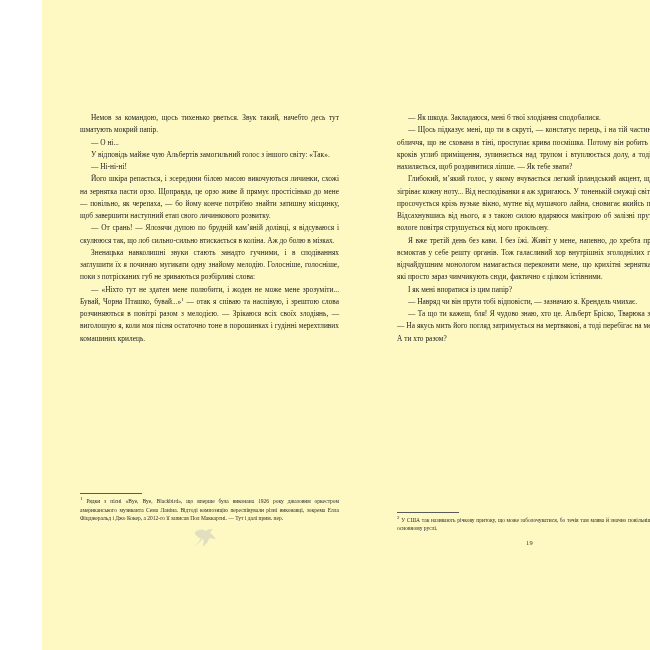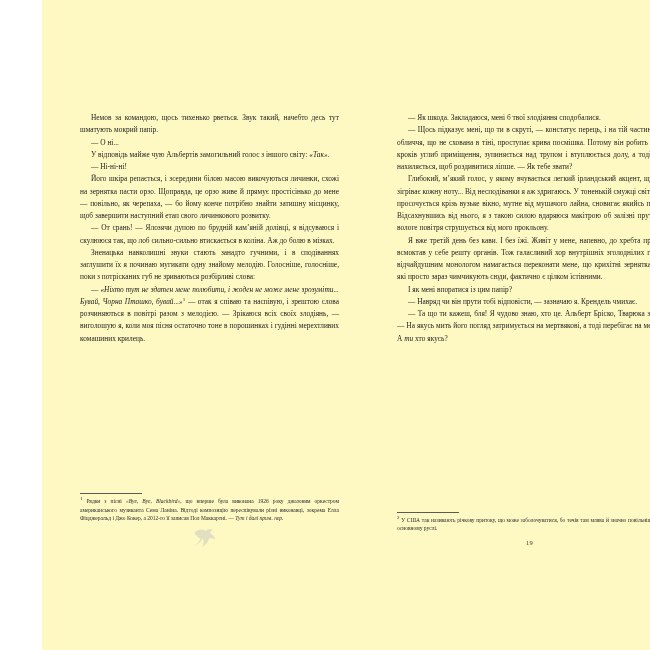--- a/index.html
+++ b/index.html
@@ -41,21 +41,20 @@
     text-align: justify;
     text-justify: inter-word;
     letter-spacing: 0.02px;
     hyphens: manual;
   }
   .textblock p {
     margin: 0;
     text-indent: 11px;
   }
   .it {
-    font-style: italic;
   }
   sup.fn {
     font-size: 5px;
     vertical-align: super;
     line-height: 0;
   }
   .footnote-zone {
     position: absolute;
     left: 38px;
     right: 28px;
@@ -147,21 +146,21 @@
   <div class="page page-right">
     <div class="textblock">
 
       <p>— Як шкода. Закладаюся, мені б твої злодіяння сподобалися.</p>
       <p>— Щось підказує мені, що ти в скруті, — констатує перець, і на тій частині його обличчя, що не схована в тіні, проступає крива посмішка. Потому він робить кілька кроків углиб приміщення, зупиняється над трупом і втуплюється долу, а тоді ще й нахиляється, щоб роздивитися ліпше. — Як тебе звати?</p>
       <p>Глибокий, м’який голос, у якому вчувається легкий ірландський акцент, що наче зігріває кожну ноту... Від несподіванки я аж здригаюсь. У тоненькій смужці світла, що просочується крізь вузьке вікно, мутне від мушачого лайна, сновигає якийсь перець. Відсахнувшись від нього, я з такою силою вдаряюся макітрою об залізні прути, що вологе повітря струшується від мого прокльону.</p>
       <p>Я вже третій день без кави. І без їжі. Живіт у мене, напевно, до хребта присох і всмоктав у себе решту органів. Тож галасливий хор внутрішніх зголоднілих голосів відчайдушним монологом намагається переконати мене, що крихітні зернятка орзо, які просто зараз чимчикують сюди, фактично є цілком їстівними.</p>
       <p>І як мені впоратися із цим папір?</p>
       <p>— Навряд чи він прути тобі відповісти, — зазначаю я. Крендель чмихає.</p>
 
-      <p><span>— Та що ти кажеш, бля! Я чудово знаю, хто це. Альберт Бріско, Тварюка з Баю</span><sup class="fn">2</sup><span>. — На якусь мить його погляд затримується на мертвякові, а тоді перебігає на мене. — А </span><span class="it">ти</span><span> хто якусь?</span></p>
+      <p><span>— Та що ти кажеш, бля! Я чудово знаю, хто це. Альберт Бріско, Тварюка з Баю</span><sup class="fn">2</sup><span>. — На якусь мить його погляд затримується на мертвякові, а тоді перебігає на мене. — А </span><span class="it">ти</span><span> хто разом?</span></p>
 
     </div>
 
     <div class="footnote-zone" style="bottom:118px;">
       <div class="fn-rule"></div>
       <div class="footnote">
         <p><sup class="fn">2</sup><span> У США так називають річкову притоку, що може заболочуватися, бо течія там млява й значно повільніша, ніж в основному руслі.</span></p>
       </div>
     </div>
 

